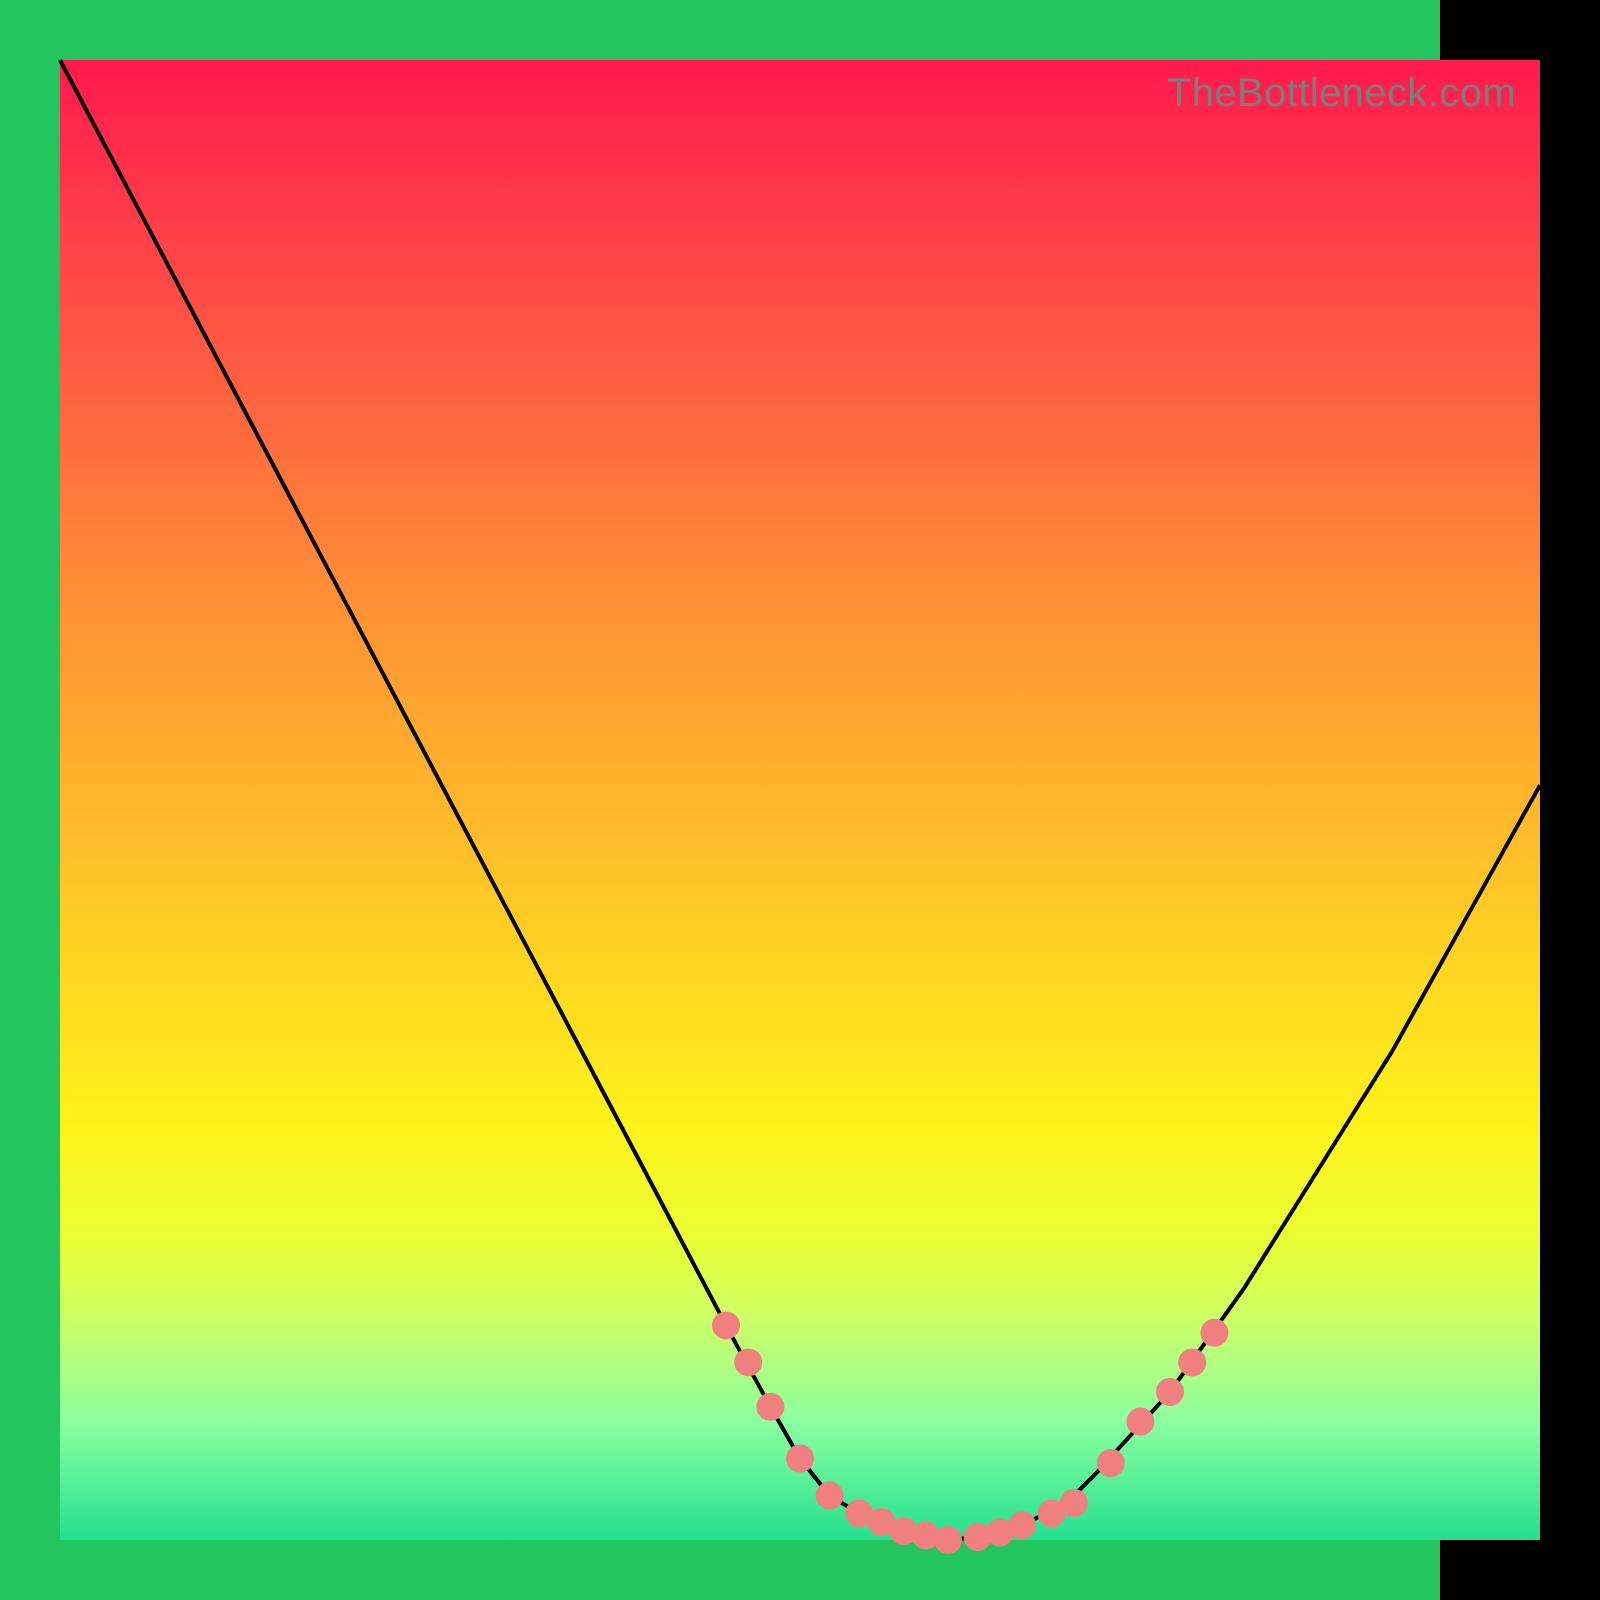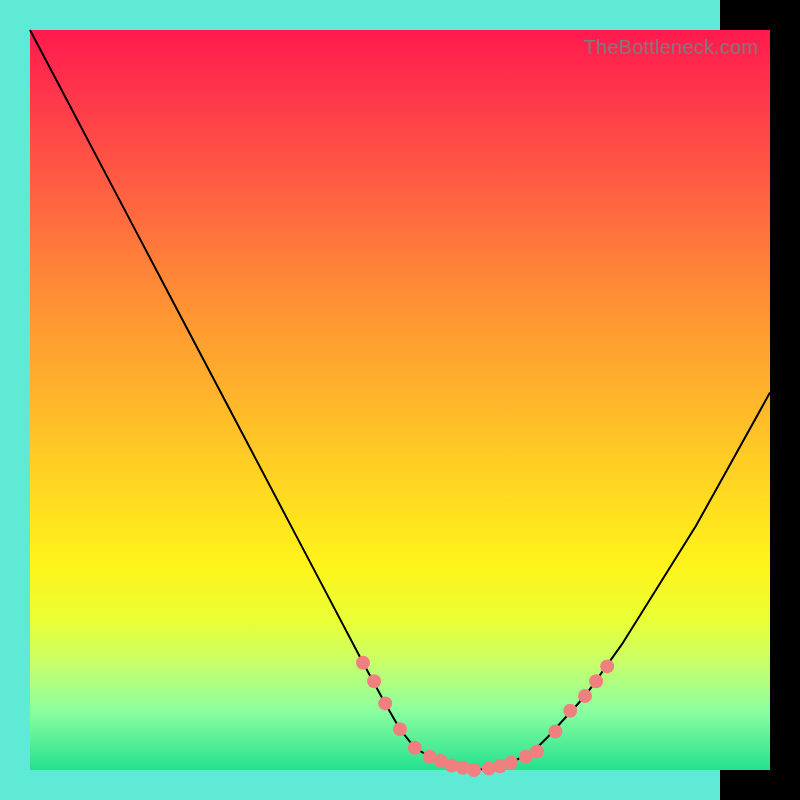--- a/index.html
+++ b/index.html
@@ -8,21 +8,21 @@
     width: 800px;
     height: 800px;
     background: #000;
     overflow: hidden;
     font-family: Arial, Helvetica, sans-serif;
   }
   .frame {
     position: relative;
     width: 720px;
     height: 800px;
-    background: #5eead4;
+    background: #22c55e;
   }
   
   .plot {
     position: absolute;
     left: 30px;
     top: 30px;
     width: 740px;
     height: 740px;
     background: linear-gradient(
       to bottom,

